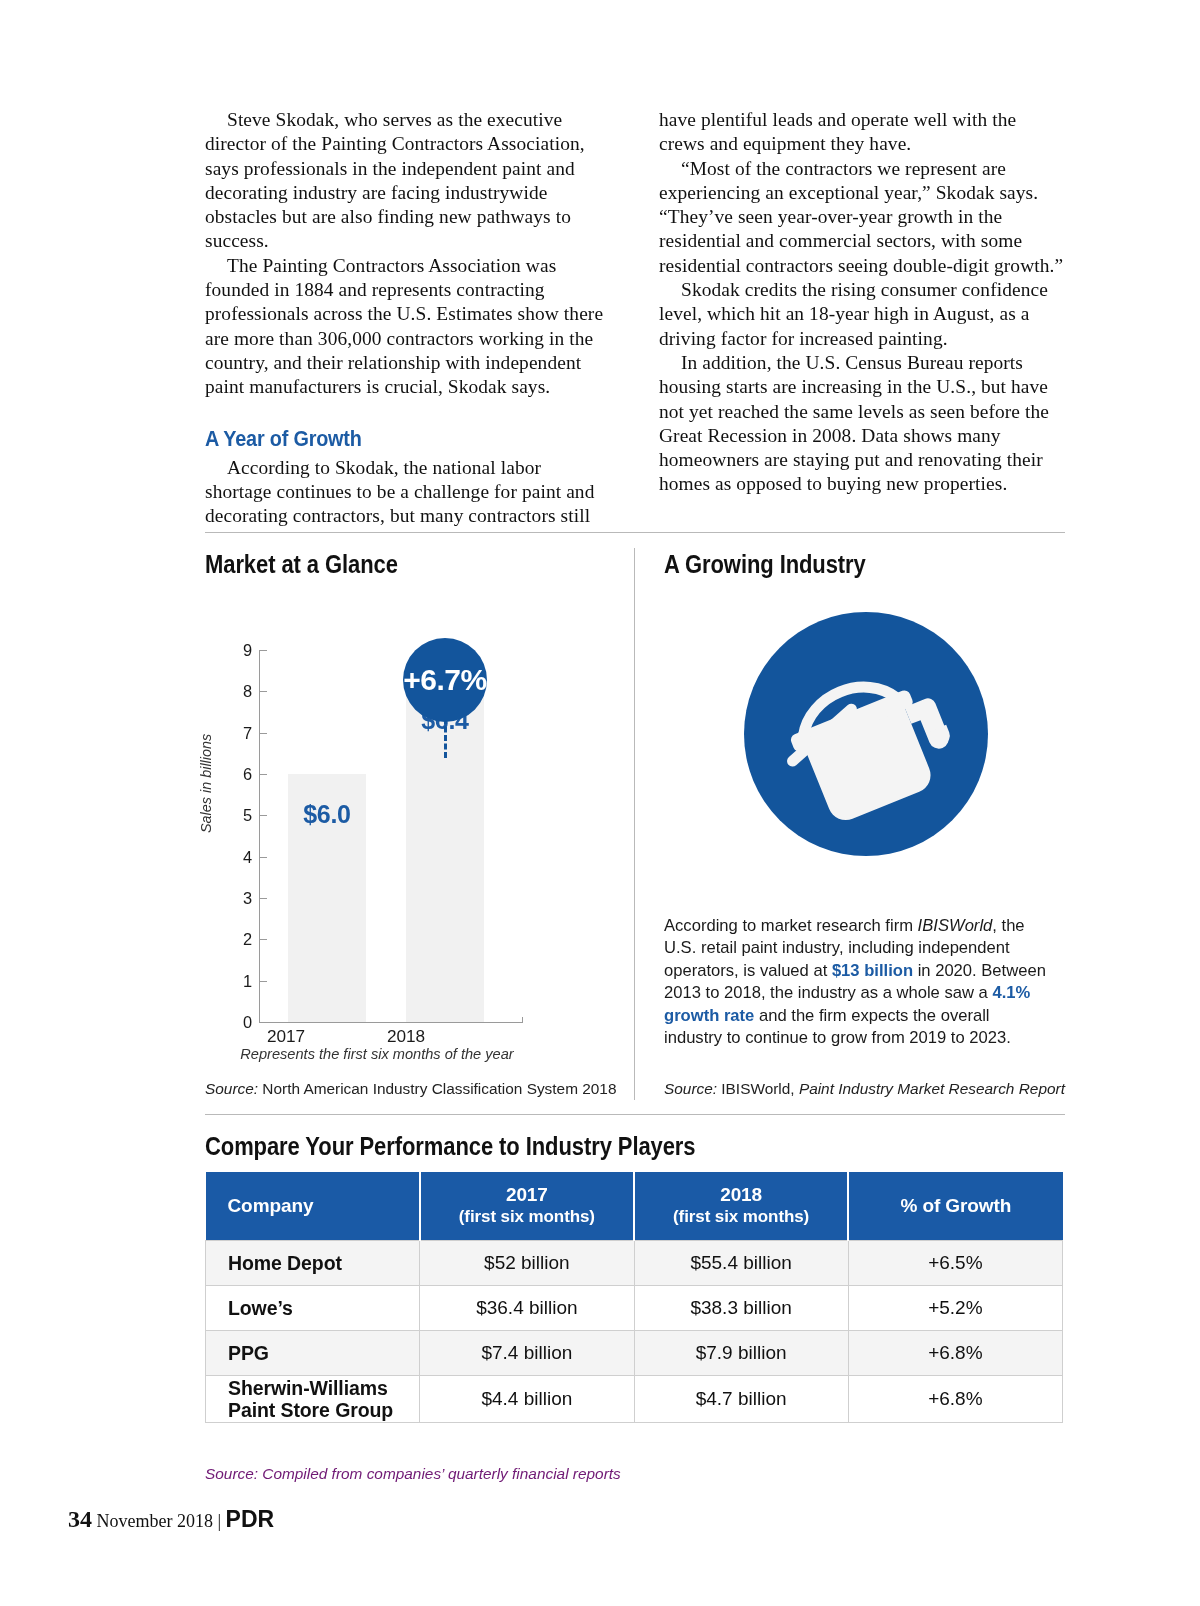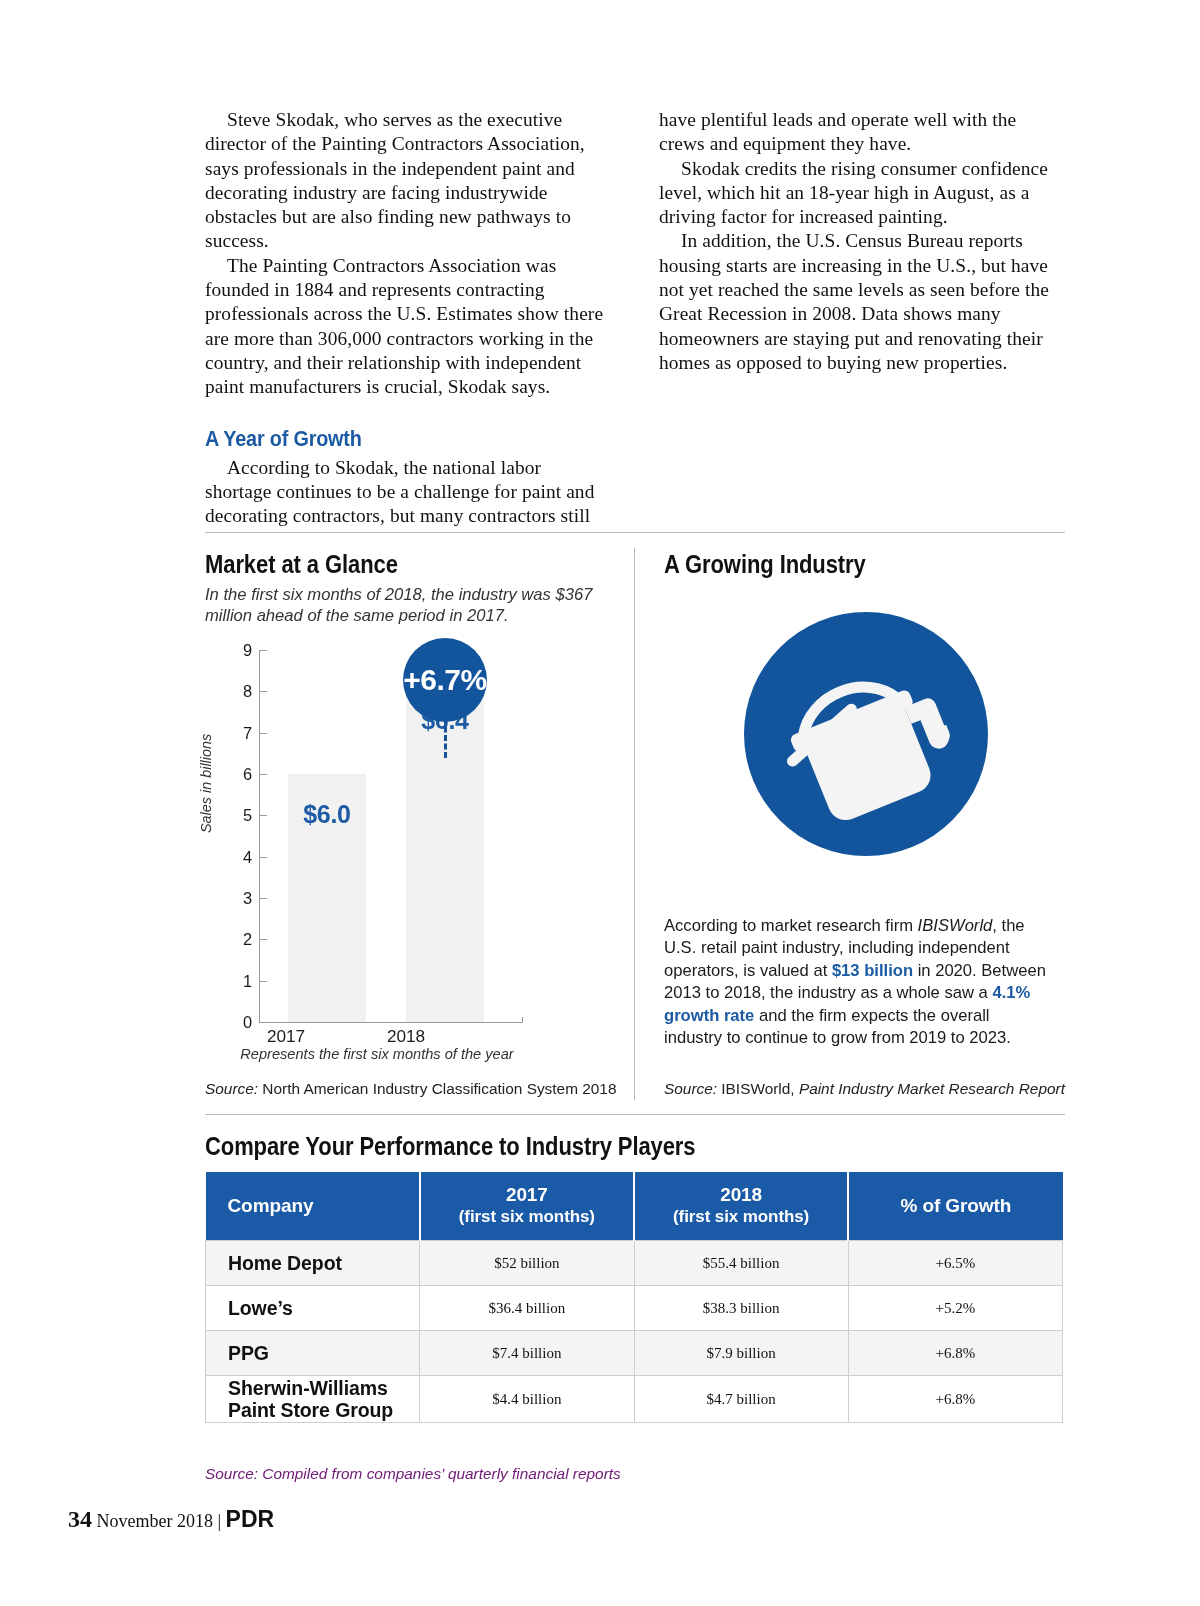--- a/index.html
+++ b/index.html
@@ -96,21 +96,21 @@
     background:#1a5aa6;color:#ffffff;
     font-family:"Liberation Sans Narrow","Liberation Sans",sans-serif;
     font-weight:bold;font-size:19px;padding:12px 10px;height:34px;
     border-right:2px solid #ffffff;letter-spacing:-.1px;line-height:22px;
   }
   thead th:last-child{border-right:none;margin-left:23px;}
   thead th.left{text-align:left;padding-left:22px;}
   thead th .small{font-size:17px;display:block;}
   tbody td{
     border:1px solid #cfcfcf;height:42px;text-align:center;
-    font-family:Liberation Serif, serif;font-size:15px;color:#111;
+    font-family:Liberation Sans, sans-serif;font-size:19px;color:#111;
   }
   tbody td.company{
     text-align:left;padding-left:22px;
     font-family:"Liberation Sans Narrow","Liberation Sans",sans-serif;
     font-weight:bold;font-size:19.5px;line-height:22px;letter-spacing:-.1px;
   }
   tbody tr.alt td{background:#f4f4f4;}
   tbody tr td:first-child{border-left:1px solid #cfcfcf;}
   .tbl-source{position:absolute;left:205px;top:1465px;
     font-family:"Liberation Sans",sans-serif;font-style:italic;font-size:15.4px;
@@ -130,31 +130,31 @@
 
   <div class="article">
     <div class="col">
       <p>Steve Skodak, who serves as the executive director of the Painting Contractors Association, says professionals in the independent paint and decorating industry are facing industrywide obstacles but are also finding new pathways to success.</p>
       <p>The Painting Contractors Association was founded in 1884 and represents contracting professionals across the U.S. Estimates show there are more than 306,000 contractors working in the country, and their relationship with independent paint manufacturers is crucial, Skodak says.</p>
       <h2 class="sub">A Year of Growth</h2>
       <p>According to Skodak, the national labor shortage continues to be a challenge for paint and decorating contractors, but many contractors still</p>
     </div>
     <div class="col">
       <p class="noindent">have plentiful leads and operate well with the crews and equipment they have.</p>
+      <p>“Most of the contractors we represent are experiencing an exceptional year,” Skodak says. “They’ve seen year-over-year growth in the residential and commercial sectors, with some residential contractors seeing double-digit growth.”</p>
       <p>Skodak credits the rising consumer confidence level, which hit an 18-year high in August, as a driving factor for increased painting.</p>
       <p>In addition, the U.S. Census Bureau reports housing starts are increasing in the U.S., but have not yet reached the same levels as seen before the Great Recession in 2008. Data shows many homeowners are staying put and renovating their homes as opposed to buying new properties.</p>
     </div>
   </div>
 
   <div class="hrule" style="top:532px;"></div>
   <div class="vrule" style="left:634px;top:548px;height:552px;"></div>
   <div class="hrule" style="top:1114px;"></div>
 
   <div class="sec-title" style="left:205px;top:550px;">Market at a Glance</div>
-  <div class="sec-sub" style="left:205px;top:584px;">In the first six months of 2018, the industry was $367 million ahead of the same period in 2017.</div>
 
   <div class="chart">
     <div class="ytitle">Sales in billions</div>
     <div class="axisY"></div>
     <div class="axisX"></div>
 
     <div class="ytick" style="top:10px;"></div>
     <div class="ylab" style="top:10px;">9</div>
     <div class="ytick" style="top:51.3px;"></div>
     <div class="ylab" style="top:51.3px;">8</div>

